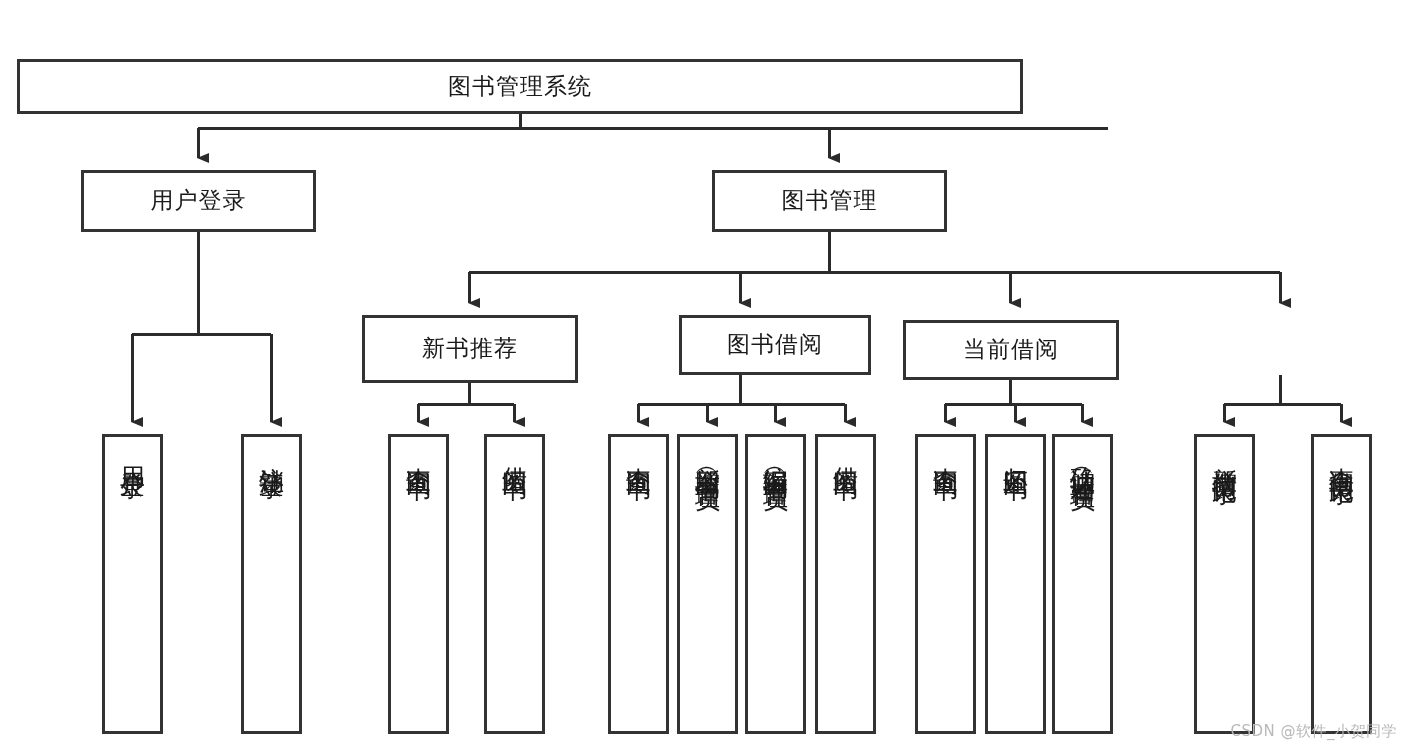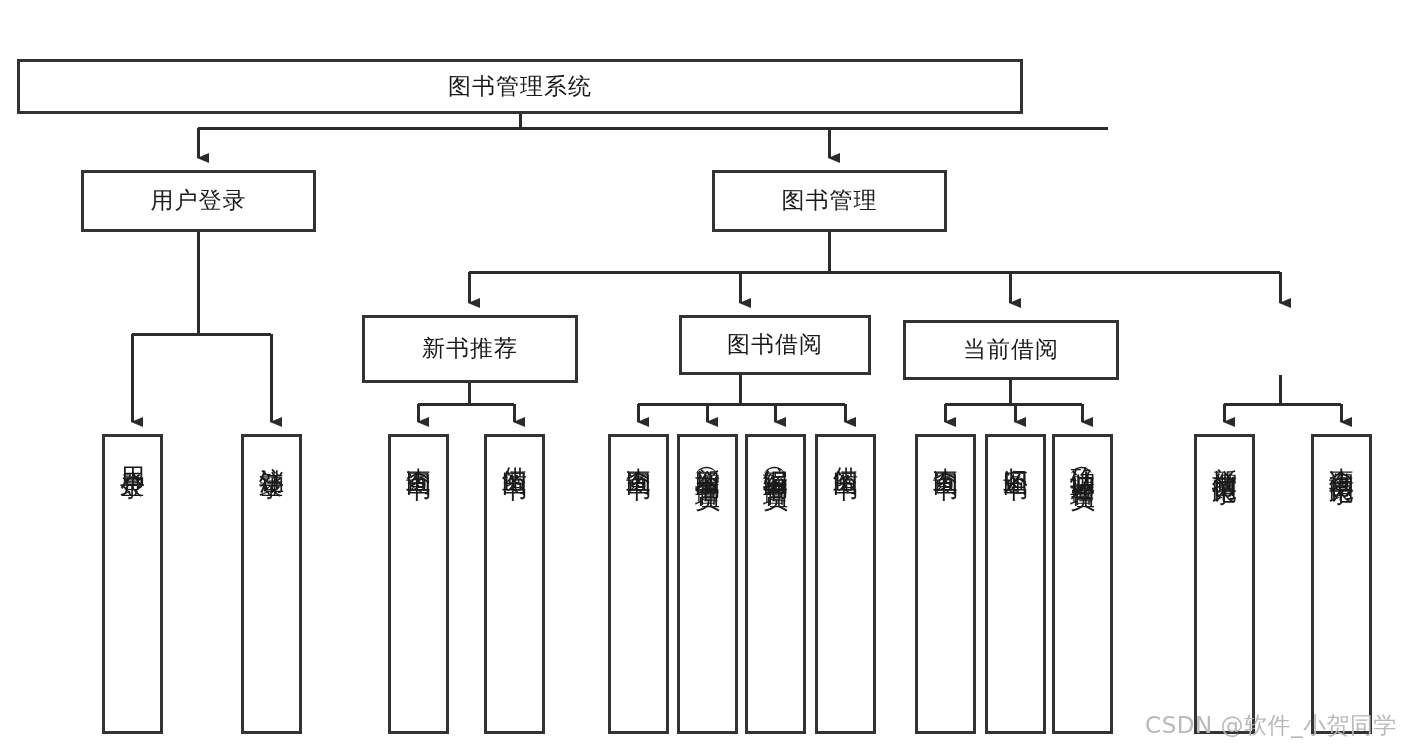--- a/index.html
+++ b/index.html
@@ -39,21 +39,21 @@
     text-orientation:upright;
     font-size:25px;
     line-height:1.0;
     letter-spacing:3px;
     white-space:nowrap;
   }
 
   #watermark{
     position:absolute;
     right:8px;bottom:6px;
-    font-size:23px;
+    font-size:15px;
     color:#b9b9b9;
     letter-spacing:0.5px;
     user-select:none;
     white-space:nowrap;
   }
 </style>
 </head>
 <body>
 
 <div id="canvas">

